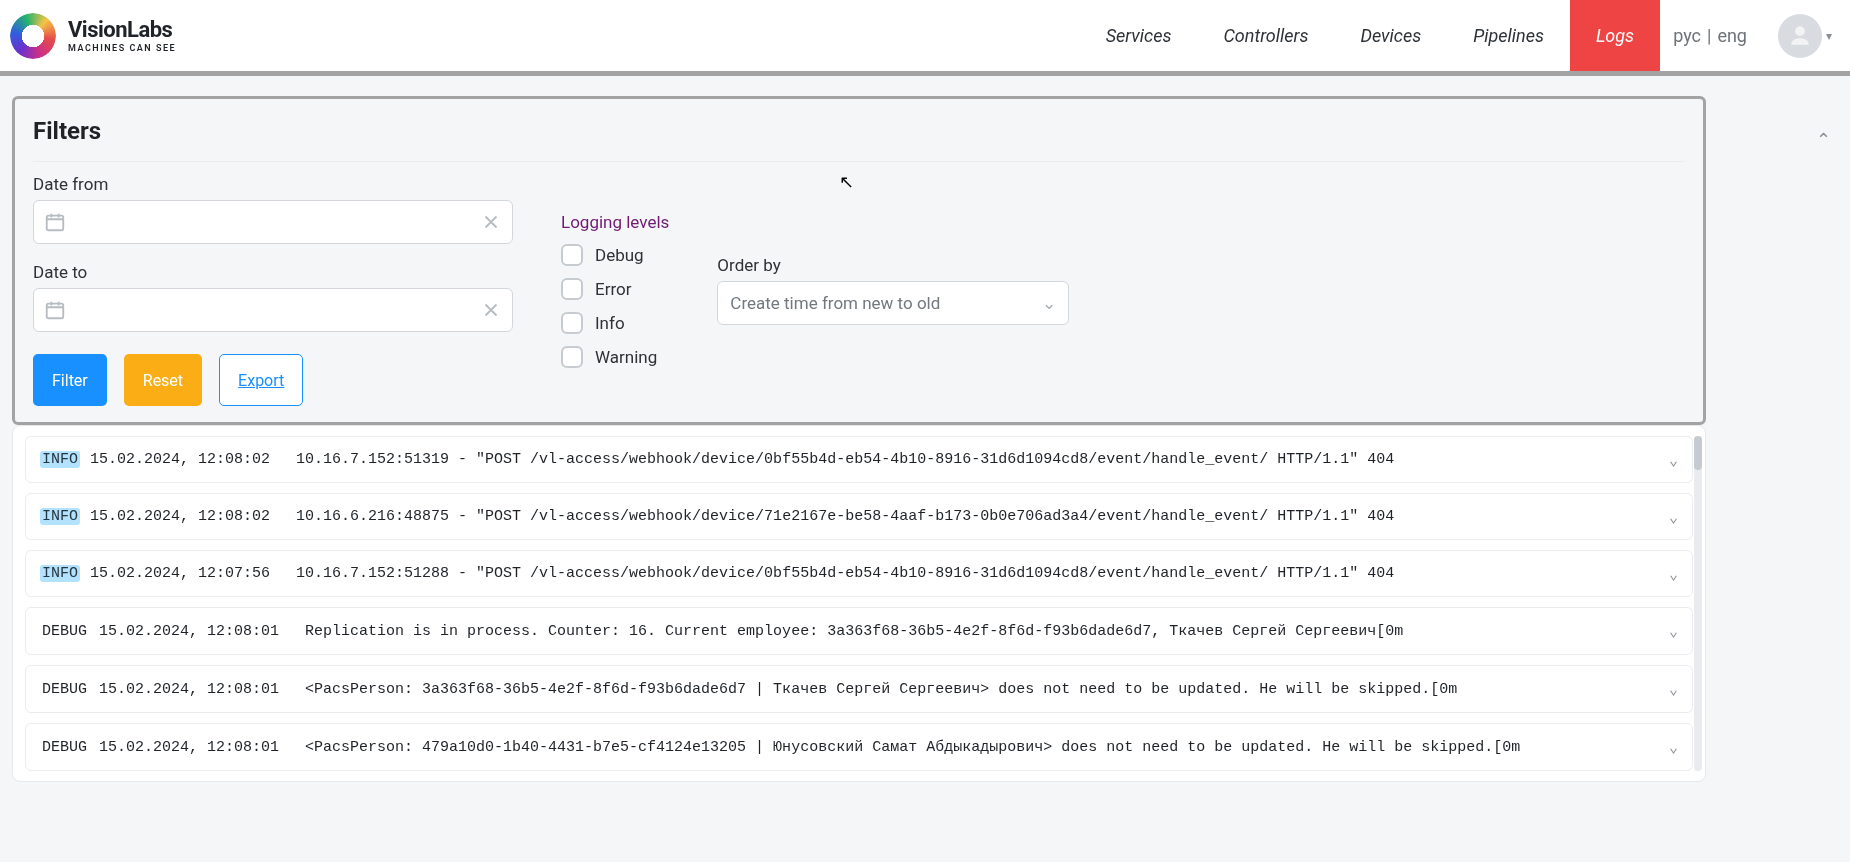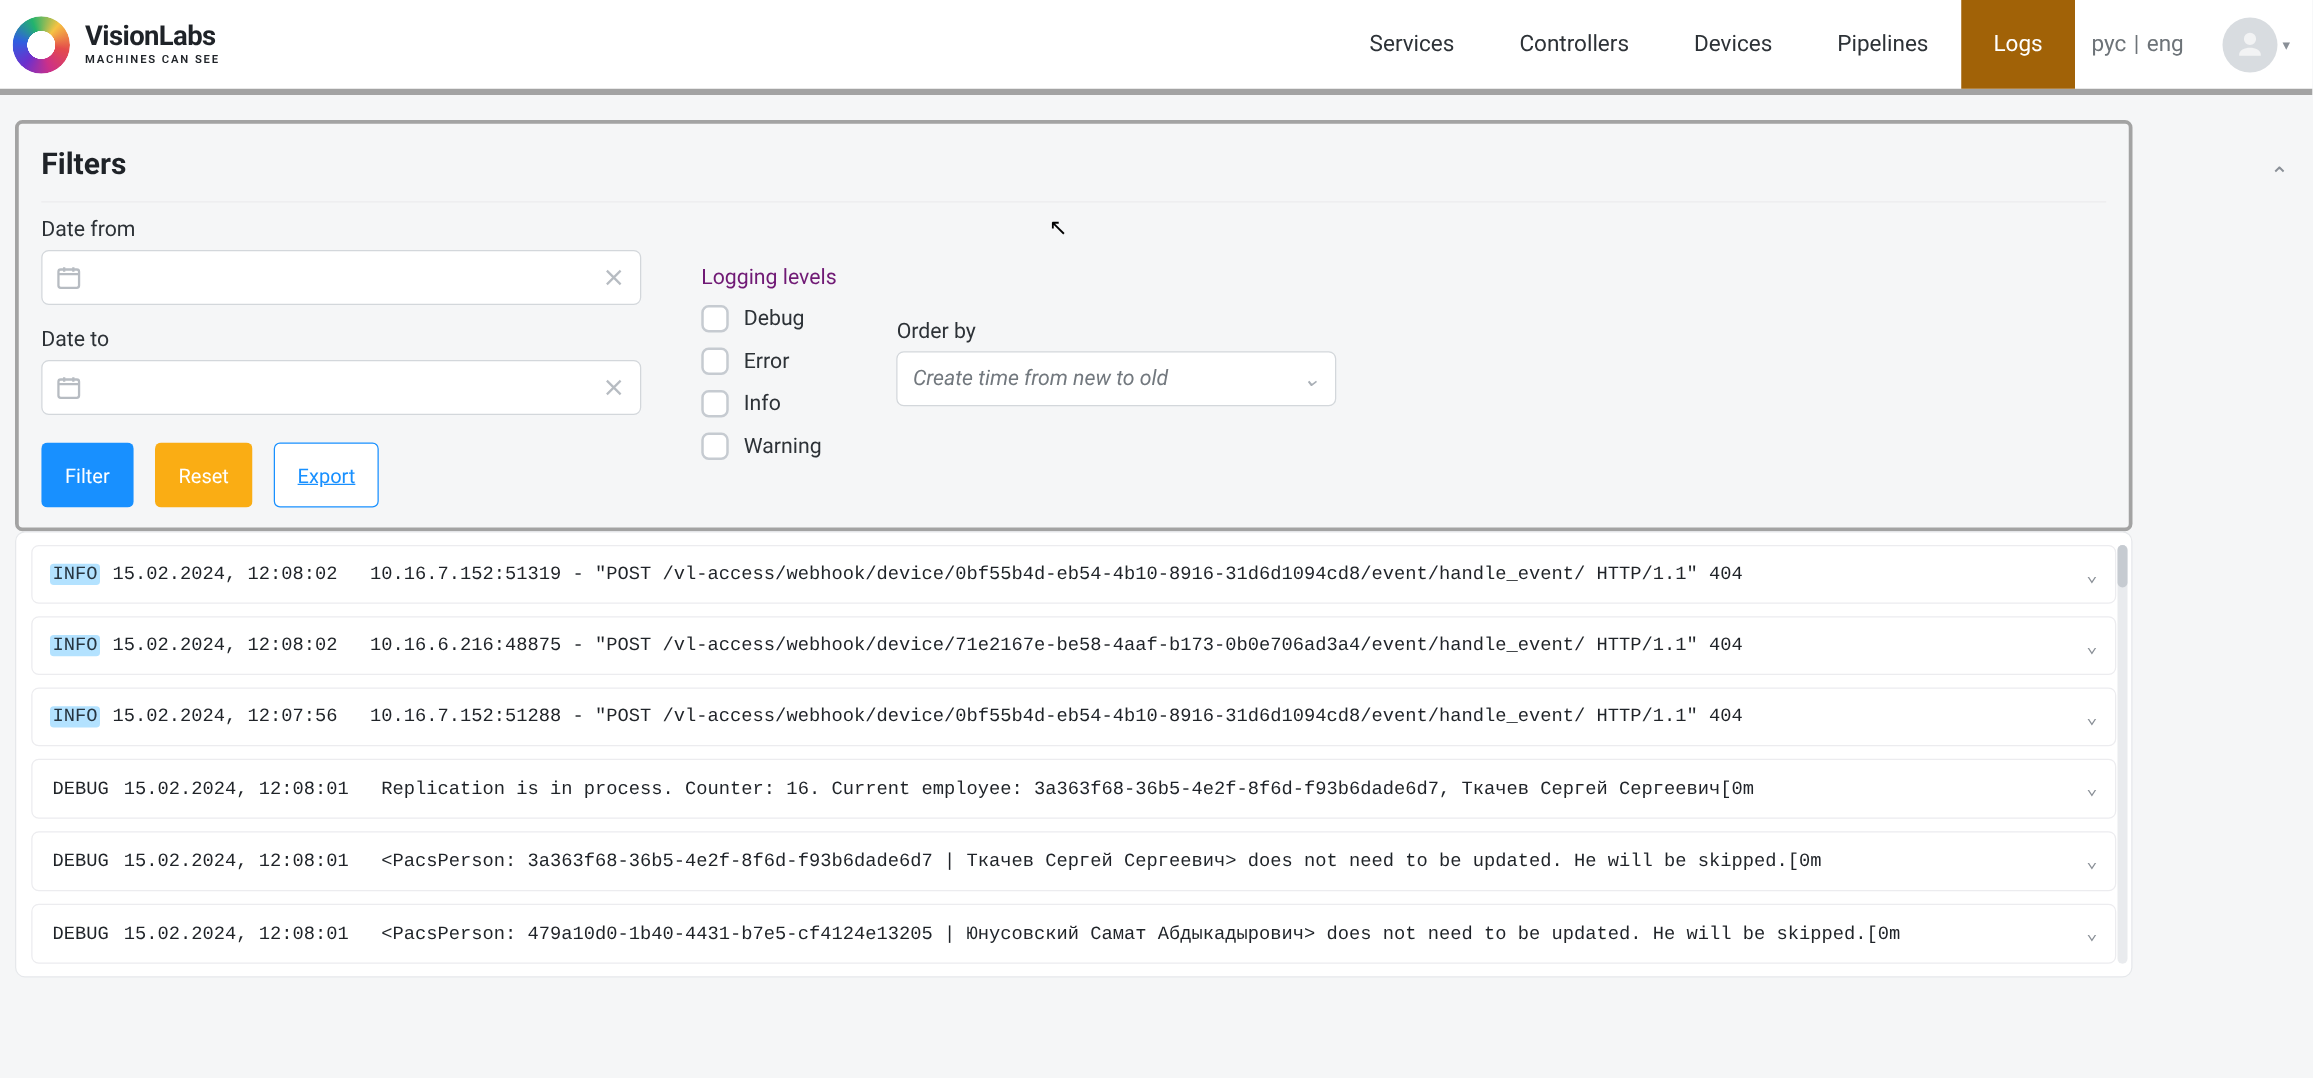--- a/index.html
+++ b/index.html
@@ -44,23 +44,24 @@
     align-items: stretch;
     height: 100%;
   }
   .nav-item {
     display: flex;
     align-items: center;
     padding: 0 26px;
     font-size: 18px;
     color: #2d3237;
     cursor: pointer;
+    font-style: italic;
   }
   .nav-item.active {
-    background: #a16207;
+    background: #ef4444;
     color: #fff;
   }
   .lang {
     display: flex;
     align-items: center;
     font-size: 18px;
     color: #6d7378;
     padding: 0 28px 0 10px;
   }
   .lang span { cursor: pointer; padding: 0 3px; }
@@ -155,21 +156,20 @@
     border: 1px solid #d3d7db;
     border-radius: 6px;
     background: #fff;
     display: flex;
     align-items: center;
     padding: 0 12px;
     justify-content: space-between;
     cursor: pointer;
     font-size: 17px;
     color: #72787e;
-    font-style: italic;
   }
   .select-box .sel-chev { color: #a9afb6; }
 
   .btn-row { display: flex; gap: 17px; margin-top: 4px; }
   .btn {
     height: 52px;
     padding: 0 18px;
     border-radius: 5px;
     font-size: 16px;
     display: inline-flex;

